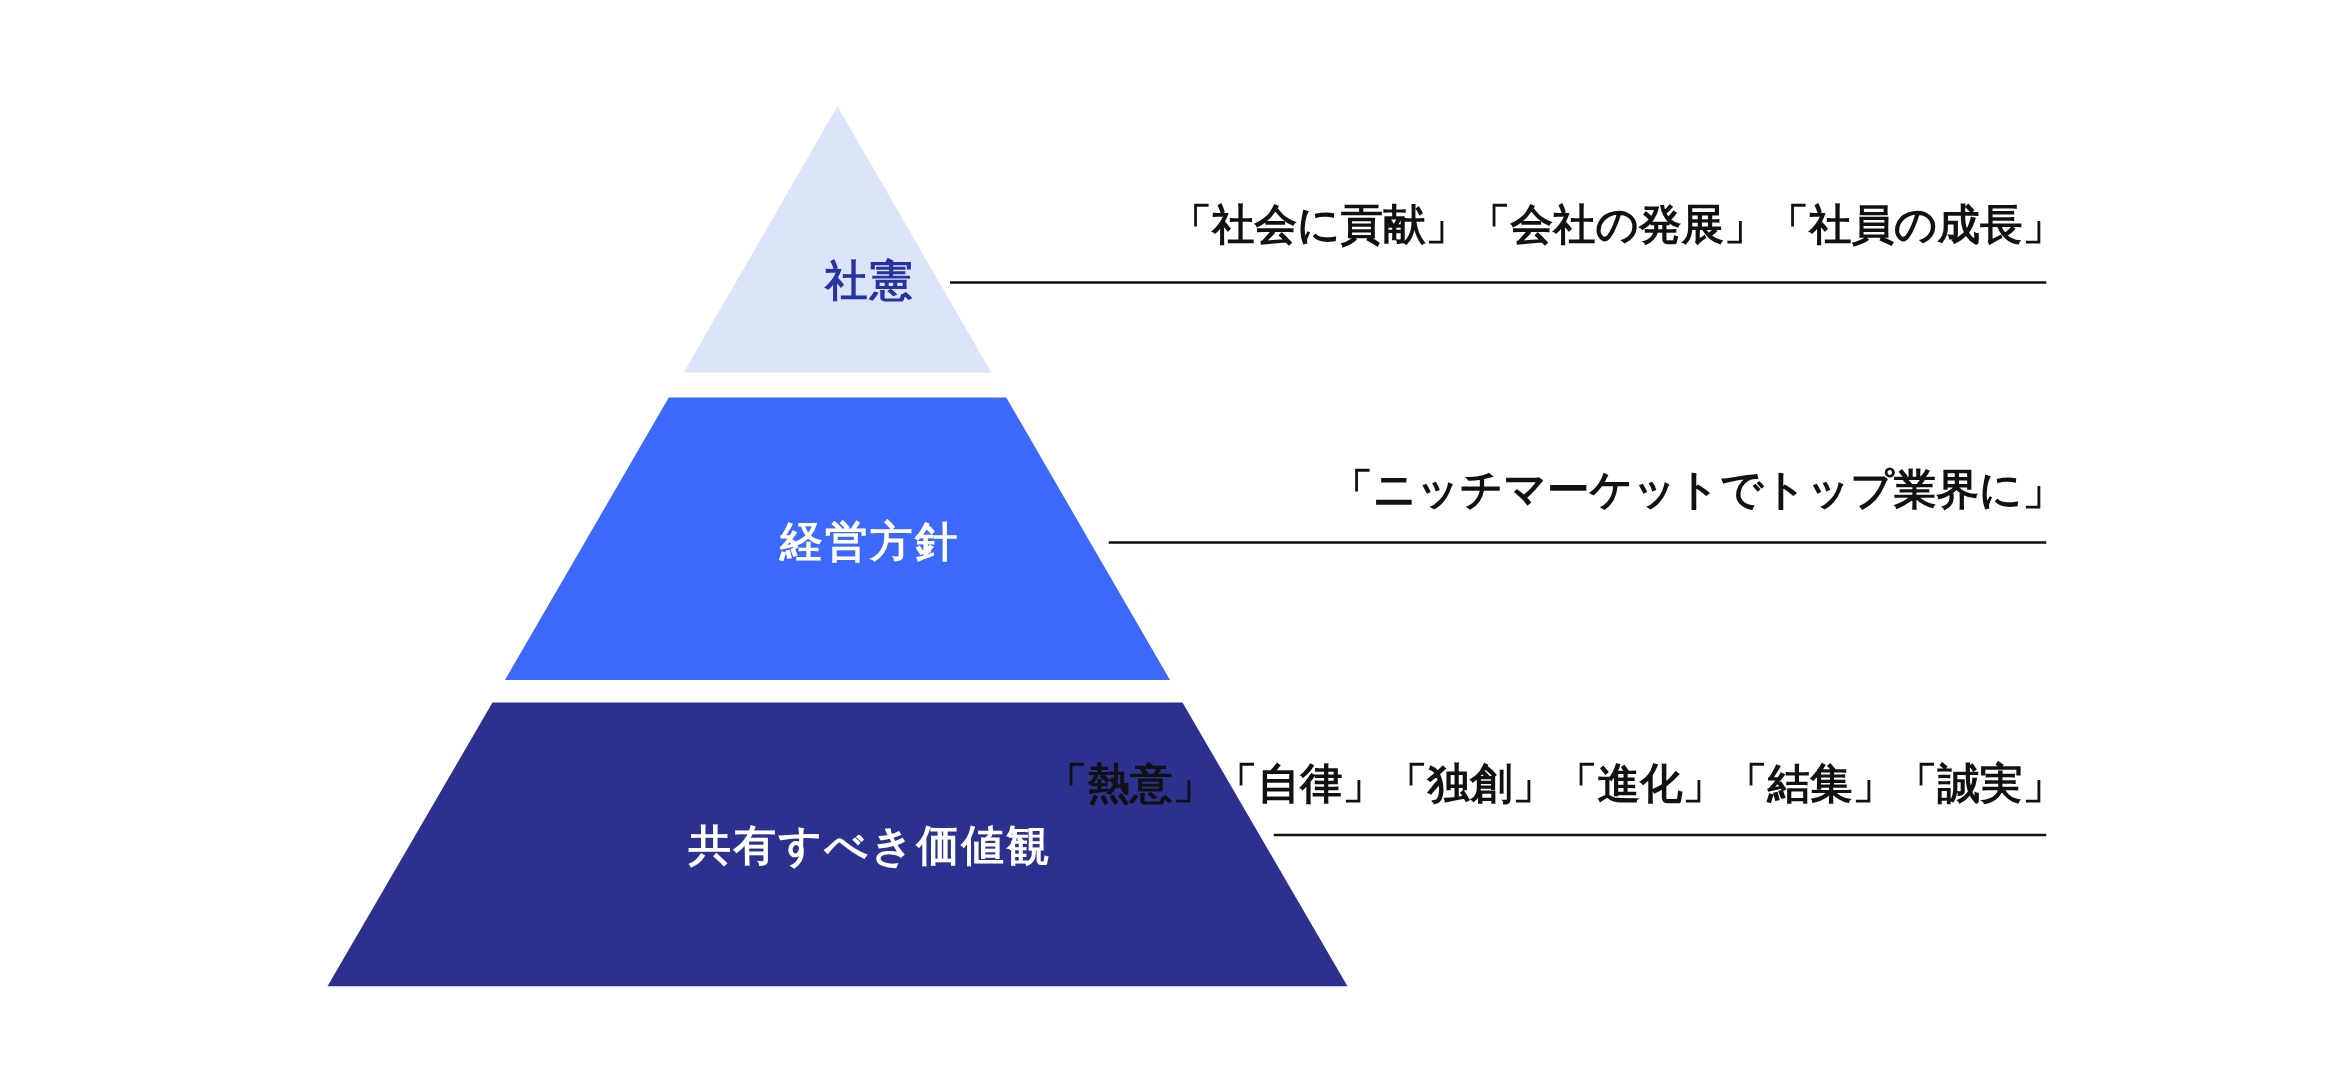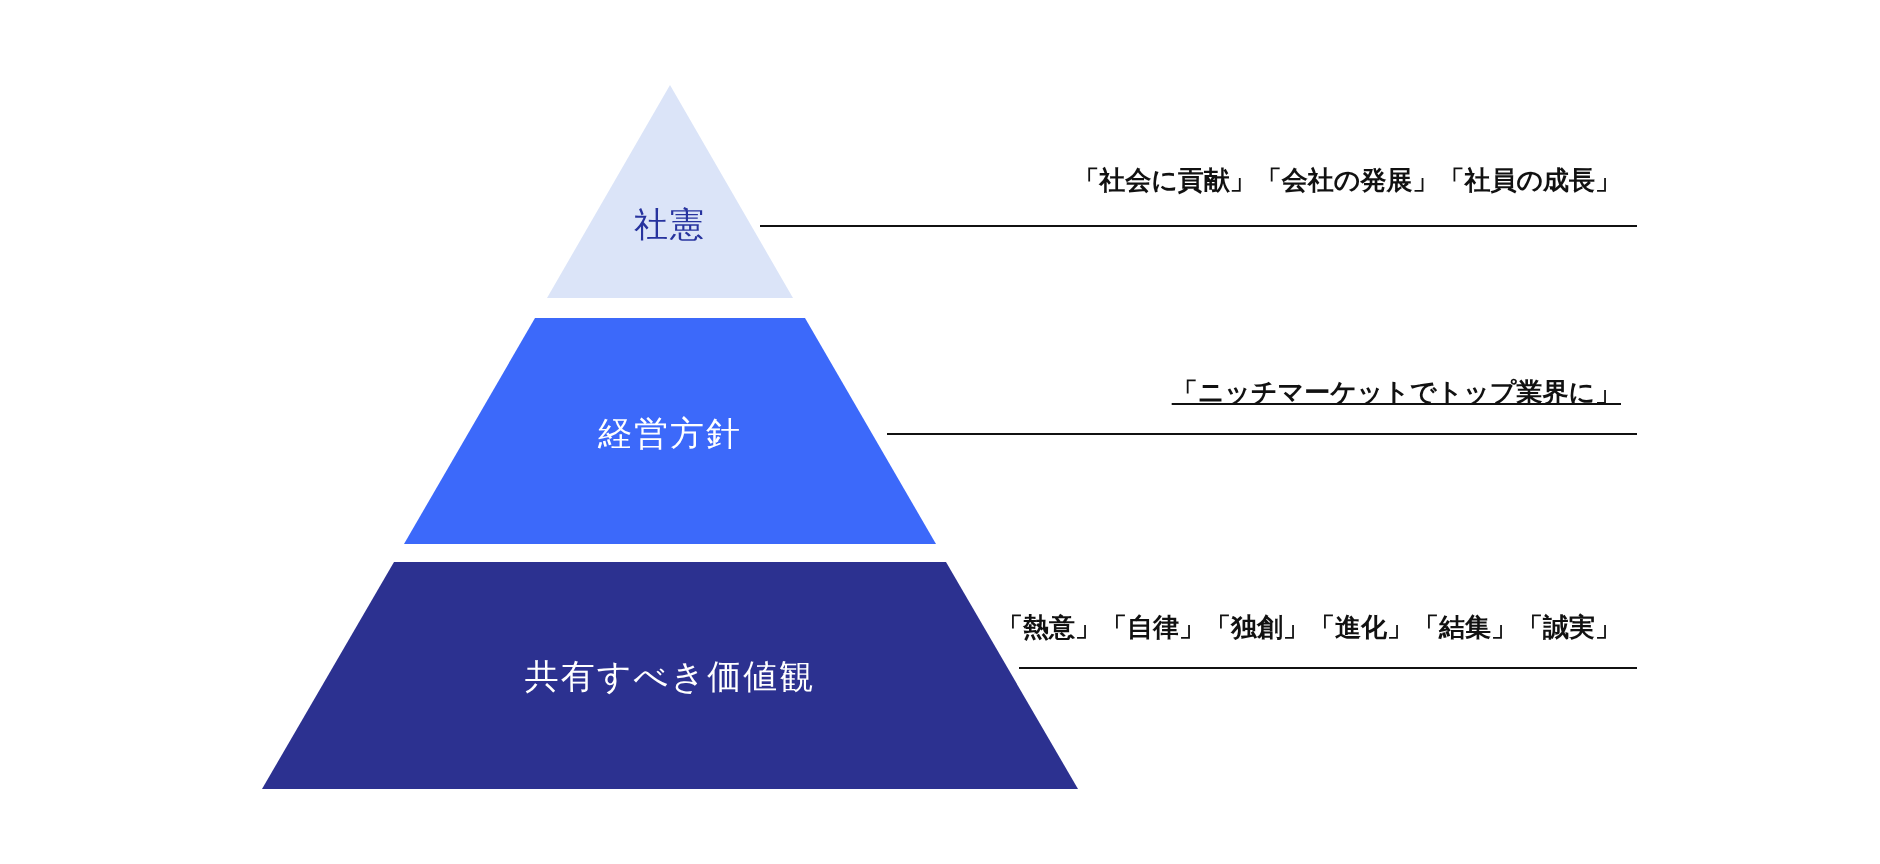--- a/index.html
+++ b/index.html
@@ -18,43 +18,43 @@
   .pyramid-svg {
     position: absolute;
     left: 0;
     top: 0;
     width: 1880px;
     height: 864px;
     display: block;
   }
   .tier-label {
     position: absolute;
-    left: 670px;
+    left: 696px;
     transform: translate(-50%, -50%);
-    font-weight: normal;
+    font-weight: bold;
     font-size: 34px;
     letter-spacing: 2px;
     white-space: nowrap;
     text-align: center;
   }
   .tier-label-1 { top: 225px; color: #27339e; }
   .tier-label-2 { top: 434px; color: #ffffff; }
   .tier-label-3 { top: 677px; color: #ffffff; }
 
   .annotation-text {
     position: absolute;
-    right: 259px;
+    right: 228px;
     font-weight: bold;
-    font-size: 26px;
+    font-size: 34px;
     line-height: 34px;
     color: #111111;
     white-space: nowrap;
   }
   .annotation-text-1 { top: 163px; }
-  .annotation-text-2 { top: 375px; text-decoration: underline; }
+  .annotation-text-2 { top: 375px; }
   .annotation-text-3 { top: 610px; }
 
   .connector-line {
     position: absolute;
     height: 2px;
     background: #111111;
   }
   .connector-line-1 { left: 760px; top: 225px; width: 877px; }
   .connector-line-2 { left: 887px; top: 433px; width: 750px; }
   .connector-line-3 { left: 1019px; top: 667px; width: 618px; }

